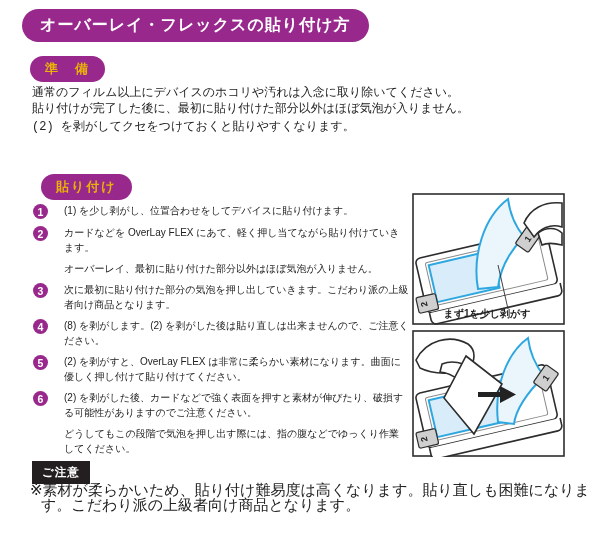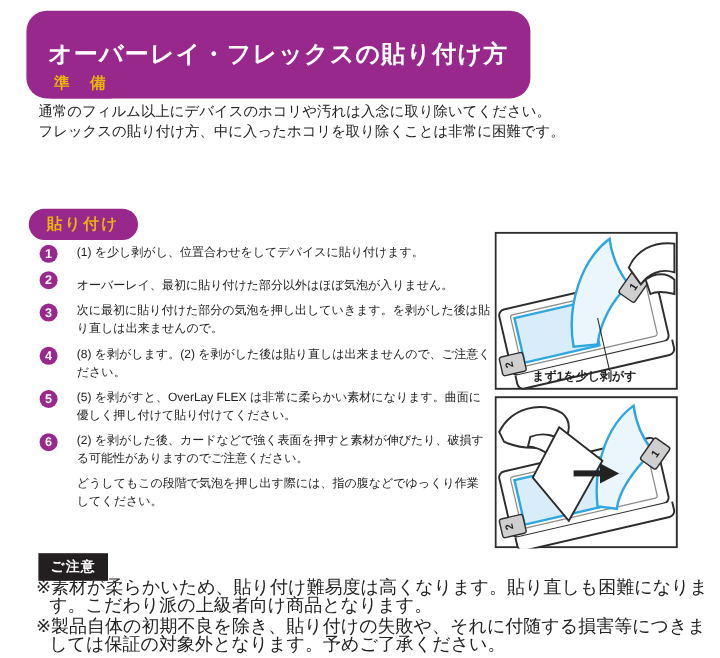--- a/index.html
+++ b/index.html
@@ -4,30 +4,30 @@
 <style>
   html,body{margin:0;padding:0;background:#fff;}
   .page{
     position:relative;width:600px;height:548px;background:#ffffff;
     font-family:"Liberation Sans","DejaVu Sans",sans-serif;
     color:#222222;overflow:hidden;
     --accent:#98288C; --caution:#231F20; --film-stroke:#2EA7E0; --film-fill:#D8EDF9;
   }
   .title-pill{
     position:absolute;left:22px;top:9px;
-    background:var(--accent);color:#fff;font-weight:bold;font-size:20px;
-    padding:23px 18px;border-radius:17px;letter-spacing:1px;white-space:nowrap;
+    background:var(--accent);color:#fff;font-weight:bold;font-size:16px;
+    padding:6px 18px;border-radius:17px;letter-spacing:1px;white-space:nowrap;
   }
   .pill{
     position:absolute;background:var(--accent);color:#eab308;font-weight:bold;
     font-size:13px;padding:4px 15px;border-radius:14px;letter-spacing:2px;white-space:nowrap;
   }
   .pill-prep{left:30px;top:56px;}
-  .pill-apply{left:24px;top:174px;}
-  .para{position:absolute;left:32px;font-size:12px;line-height:15.5px;white-space:nowrap;}
+  .pill-apply{left:41px;top:174px;}
+  .para{position:absolute;left:32px;font-size:12px;line-height:15.5px;white-space:nowrap;font-family:Liberation Mono, monospace;}
   .para1{top:86px;}
   .para2{top:120px;}
   .steps{position:absolute;left:33px;top:203px;width:376px;}
   .step{display:flex;align-items:flex-start;margin-bottom:6px;}
   .step-num{
     flex:0 0 15px;width:15px;height:15px;border-radius:50%;
     background:var(--accent);color:#fff;font-size:10.5px;font-weight:bold;
     display:flex;align-items:center;justify-content:center;margin-top:1px;
   }
   .step-body{margin-left:16px;font-size:10px;line-height:15px;}
@@ -55,50 +55,52 @@
 <body>
 
 <div class="page" style="--accent: #98288C; --caution: #231F20; --film-stroke: #2EA7E0; --film-fill: #D8EDF9;">
 
   <div class="title-pill">オーバーレイ・フレックスの貼り付け方</div>
 
   <div class="pill pill-prep">準　備</div>
 
   <div class="para para1">
     <div>通常のフィルム以上にデバイスのホコリや汚れは入念に取り除いてください。</div>
-    <div>フレックスの貼り付け方、中に入ったホコリを取り除くことは非常に困難です。</div>
+    <div>貼り付けが完了した後に、最初に貼り付けた部分以外はほぼ気泡が入りません。</div>
   </div>
 
   <div class="para para2">
+    <div>(2) を剥がしてクセをつけておくと貼りやすくなります。</div>
   </div>
 
   <div class="pill pill-apply">貼り付け</div>
 
   <div class="steps">
     <div class="step">
       <div class="step-num">1</div>
       <div class="step-body">(1) を少し剥がし、位置合わせをしてデバイスに貼り付けます。</div>
     </div>
     <div class="step">
       <div class="step-num">2</div>
       <div class="step-body">
+        <div>カードなどを OverLay FLEX にあて、軽く押し当てながら貼り付けていきます。</div>
         <div class="step-note">オーバーレイ、最初に貼り付けた部分以外はほぼ気泡が入りません。</div>
       </div>
     </div>
     <div class="step">
       <div class="step-num">3</div>
-      <div class="step-body">次に最初に貼り付けた部分の気泡を押し出していきます。を剥がした後は貼り直しは出来ませんので。</div>
+      <div class="step-body">次に最初に貼り付けた部分の気泡を押し出していきます。こだわり派の上級者向け商品となります。</div>
     </div>
     <div class="step">
       <div class="step-num">4</div>
       <div class="step-body">(8) を剥がします。(2) を剥がした後は貼り直しは出来ませんので、ご注意ください。</div>
     </div>
     <div class="step">
       <div class="step-num">5</div>
-      <div class="step-body">(5) を剥がすと、OverLay FLEX は非常に柔らかい素材になります。曲面に優しく押し付けて貼り付けてください。</div>
+      <div class="step-body">(2) を剥がすと、OverLay FLEX は非常に柔らかい素材になります。曲面に優しく押し付けて貼り付けてください。</div>
     </div>
     <div class="step">
       <div class="step-num">6</div>
       <div class="step-body">
         <div>(2) を剥がした後、カードなどで強く表面を押すと素材が伸びたり、破損する可能性がありますのでご注意ください。</div>
         <div class="step-note">どうしてもこの段階で気泡を押し出す際には、指の腹などでゆっくり作業してください。</div>
       </div>
     </div>
   </div>
 
@@ -156,16 +158,15 @@
         <rect x="66" y="62" width="24" height="5" fill="#222222"></rect>
         <polygon points="88,56 104,64.5 88,73" fill="#222222"></polygon>
       </g>
     </svg>
   </div>
 
   <div class="caution-pill">ご注意</div>
 
   <div class="notes">
     <div class="note">※素材が柔らかいため、貼り付け難易度は高くなります。貼り直しも困難になります。こだわり派の上級者向け商品となります。</div>
-    <div class="note">※製品自体の初期不良を除き、貼り付けの失敗や、それに付随する損害等につきましては保証の対象外となります。予めご了承ください。</div>
   </div>
 
 </div>
 
 </body></html>

